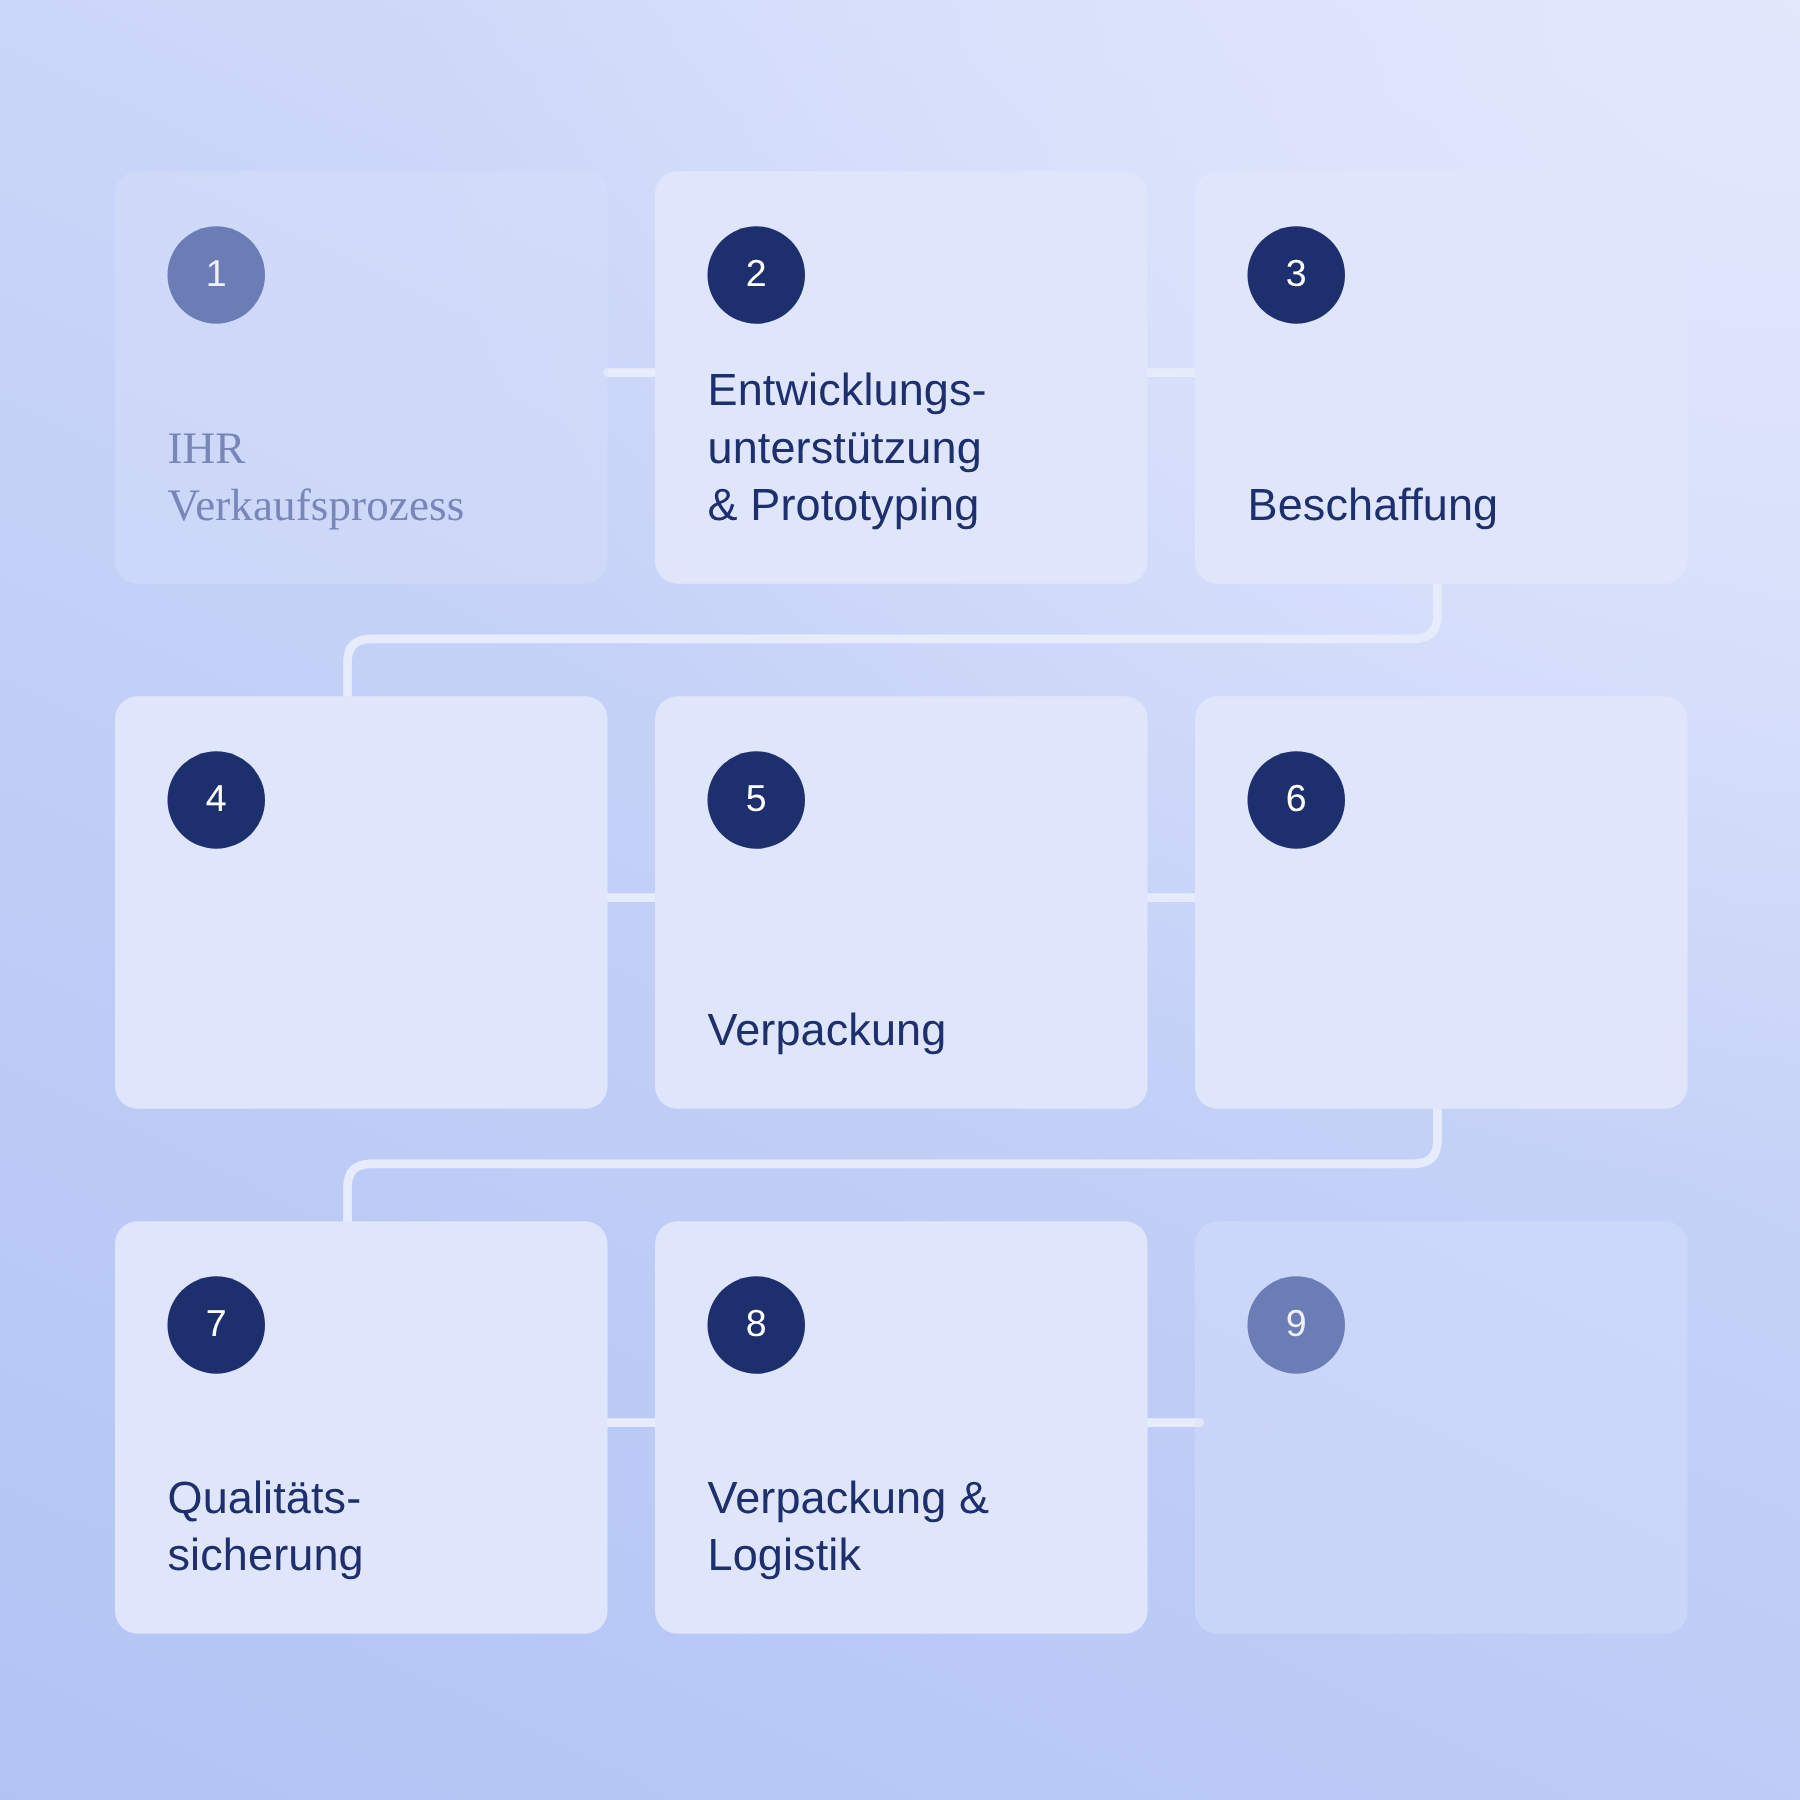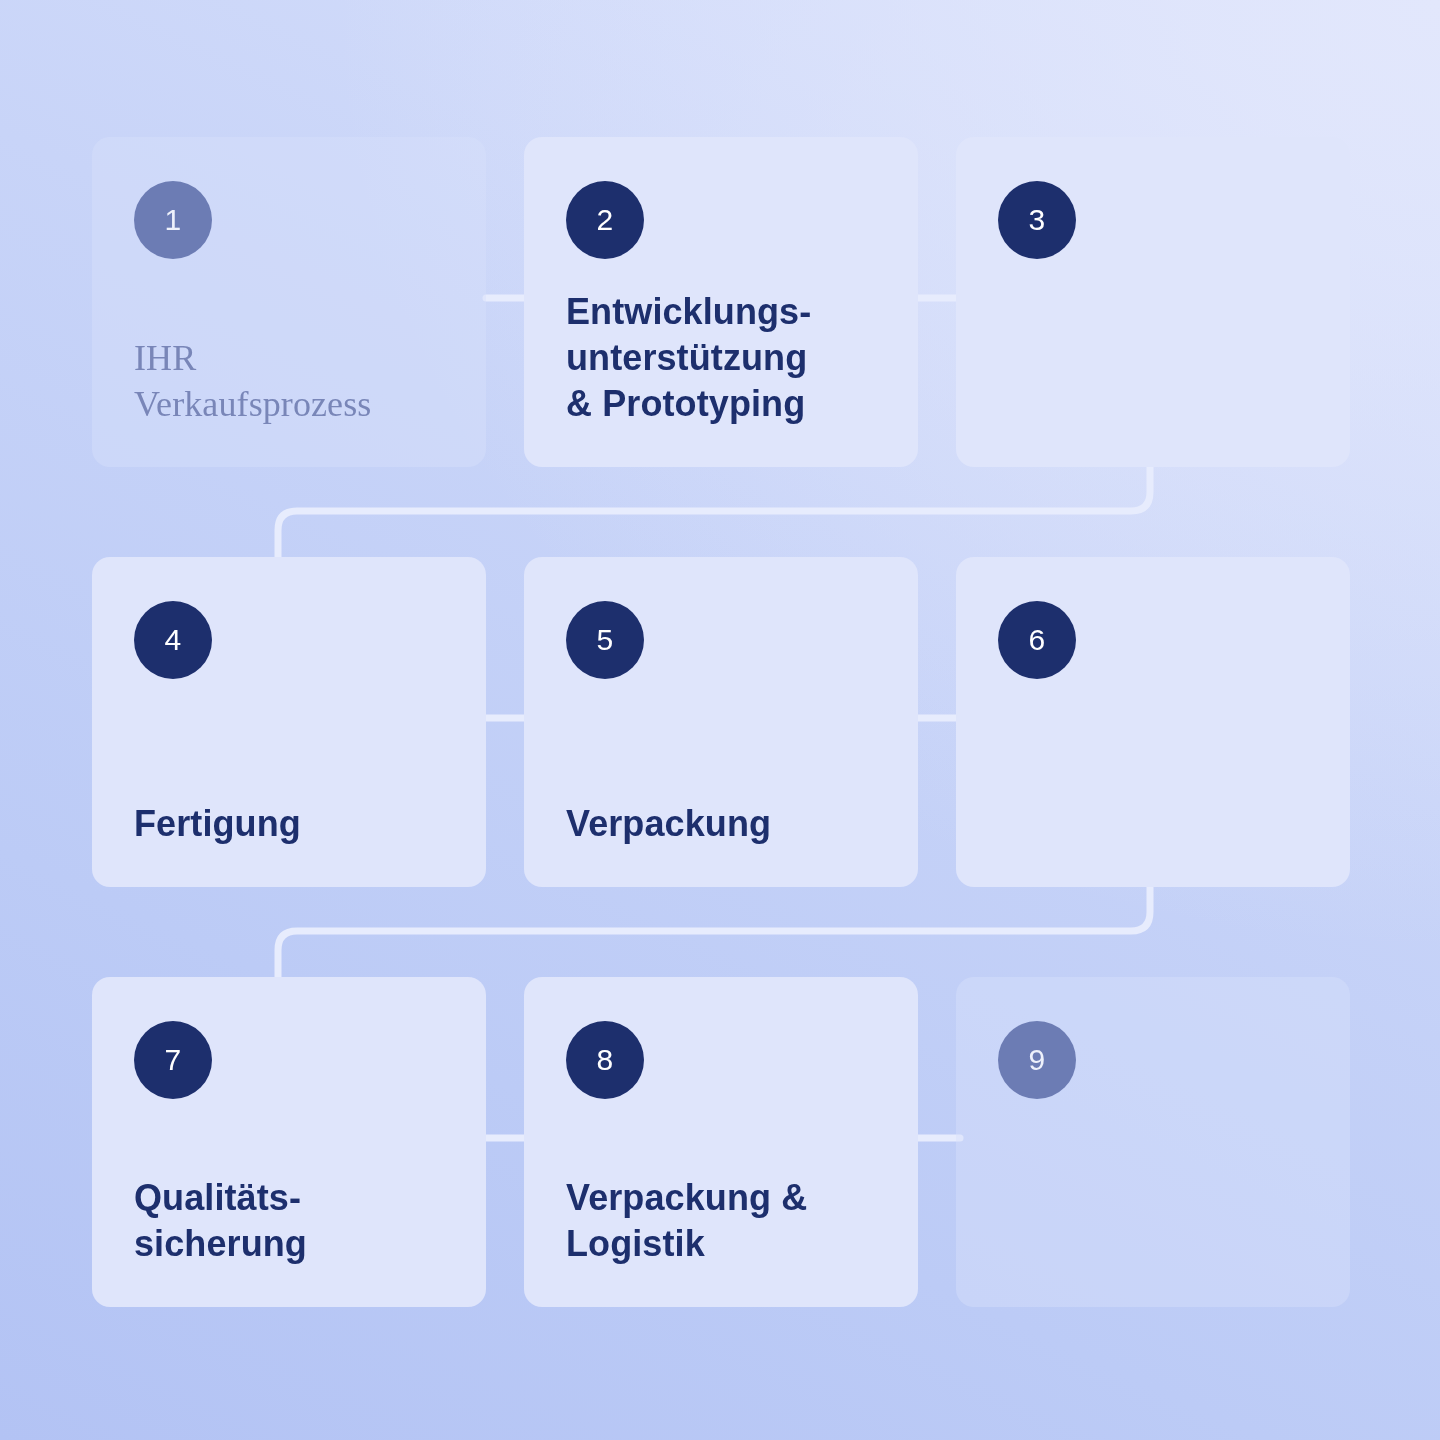--- a/index.html
+++ b/index.html
@@ -74,21 +74,20 @@
   .card-label {
     font-size: 36px;
     line-height: 1.28;
     font-weight: 400;
     letter-spacing: 0.1px;
     white-space: pre-line;
     margin: 0;
   }
   .card.active .card-label {
     color: #1d2f6d;
-    font-weight: bold;
   }
   .card.muted .card-label {
     color: #7986b8;
     font-family: Liberation Serif, serif;
   }
 
   
   .col-1 { left: 92px;  width: 394px; }
   .col-2 { left: 524px; width: 394px; }
   .col-3 { left: 956px; width: 394px; }
@@ -131,25 +130,25 @@
 
   <div class="card active col-2 row-1">
     <div class="badge">2</div>
     <p class="card-label">Entwicklungs-
 unterstützung
 &amp; Prototyping</p>
   </div>
 
   <div class="card active col-3 row-1">
     <div class="badge">3</div>
+    <p class="card-label">Beschaffung</p>
   </div>
 
   <div class="card active col-1 row-2">
     <div class="badge">4</div>
-    <p class="card-label">Fertigung</p>
   </div>
 
   <div class="card active col-2 row-2">
     <div class="badge">5</div>
     <p class="card-label">Verpackung</p>
   </div>
 
   <div class="card active col-3 row-2">
     <div class="badge">6</div>
   </div>

